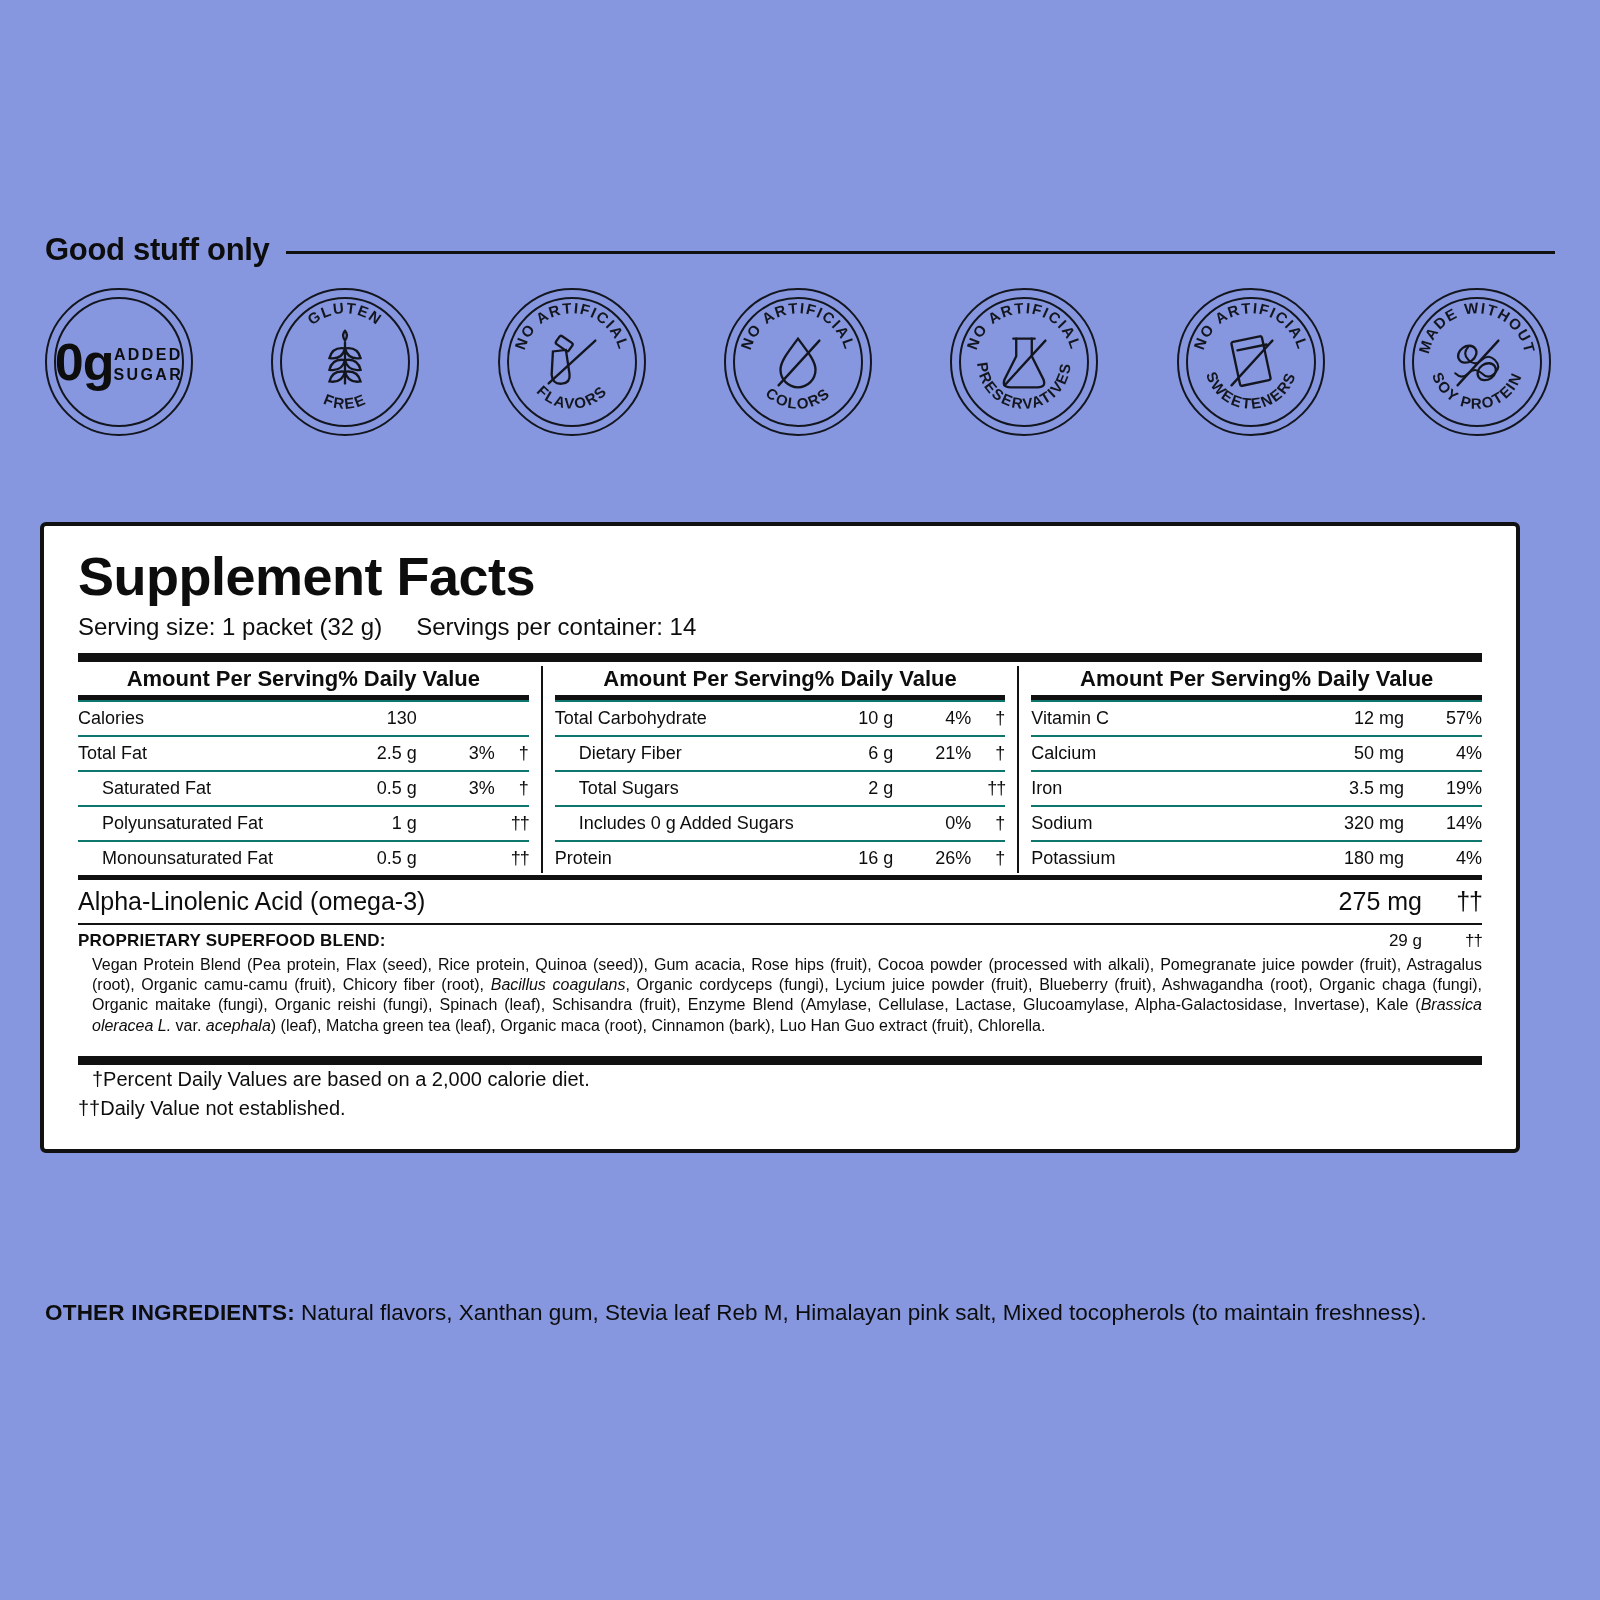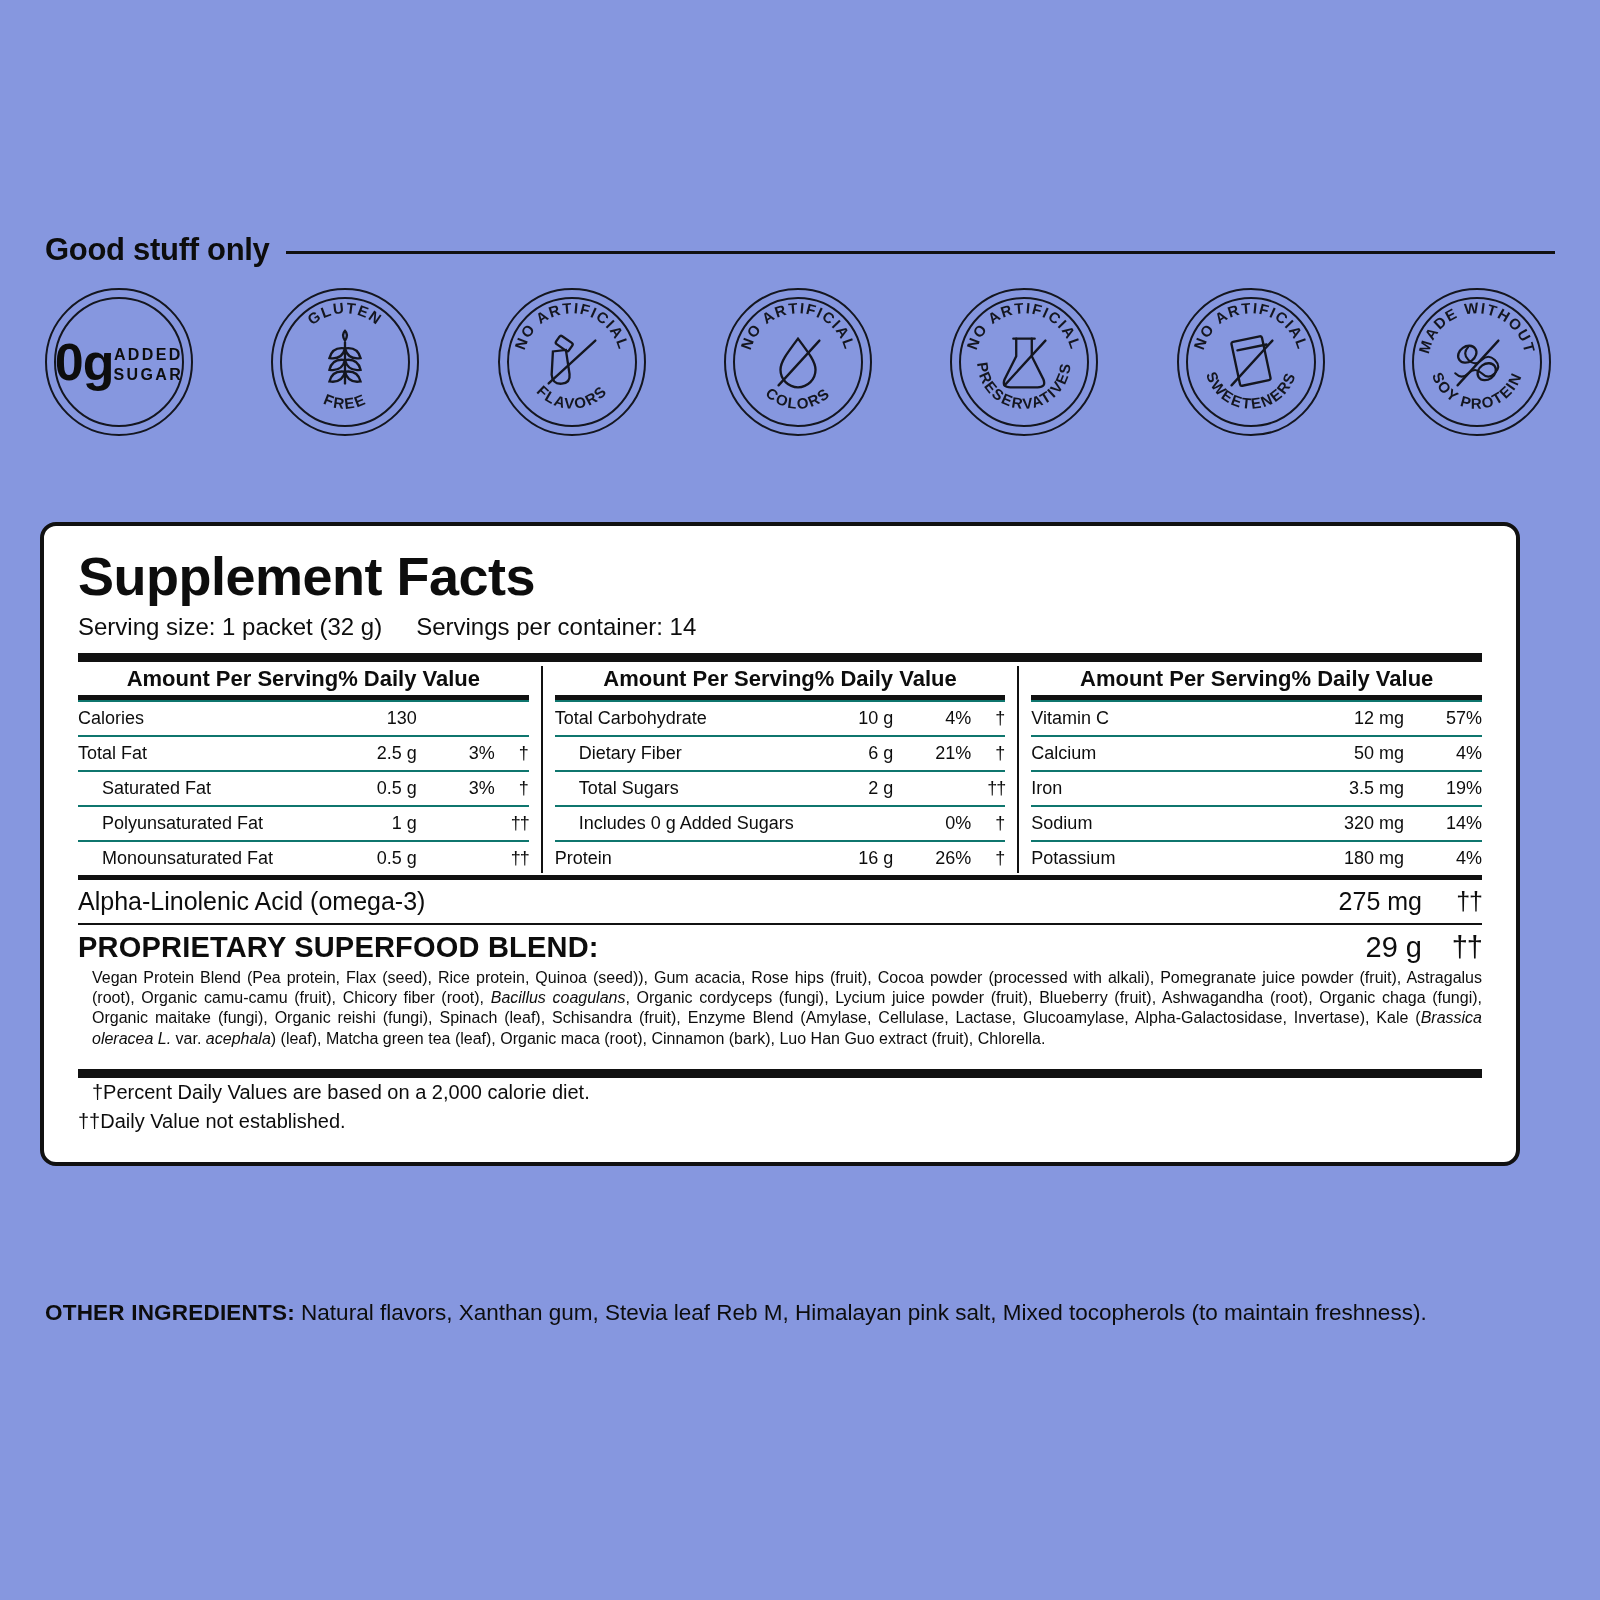--- a/index.html
+++ b/index.html
@@ -99,21 +99,21 @@
   }
 
   
   .facts-panel {
     position: absolute;
     left: 40px;
     top: 522px;
     width: 1480px;
     background: #ffffff;
     border: 4px solid #111;
-    border-radius: 16px;
+    border-radius: 6px;
     box-sizing: border-box;
     padding: 22px 34px 26px 34px;
   }
   .facts-title {
     font-size: 54px;
     font-weight: bold;
     letter-spacing: -0.5px;
     line-height: 1.05;
   }
   .serving-line {
@@ -203,21 +203,21 @@
     font-size: 25px;
     padding: 7px 0 7px 0;
   }
   .omega-label { flex: 1; }
   .omega-amt { width: 140px; text-align: right; }
   .omega-dag { width: 60px; text-align: right; letter-spacing: -1px;}
 
   .blend-head-row {
     display: flex;
     align-items: flex-end;
-    font-size: 29px;
+    font-size: 17px;
     font-weight: bold;
     padding: 6px 0 2px 0;
   }
   .blend-head-label { flex: 1; letter-spacing: 0.2px; }
   .blend-amt { width: 140px; text-align: right; font-weight: normal;}
   .blend-dag { width: 60px; text-align: right; font-weight: normal; letter-spacing: -1px;}
 
   .blend-body {
     font-size: 16px;
     line-height: 1.27;

